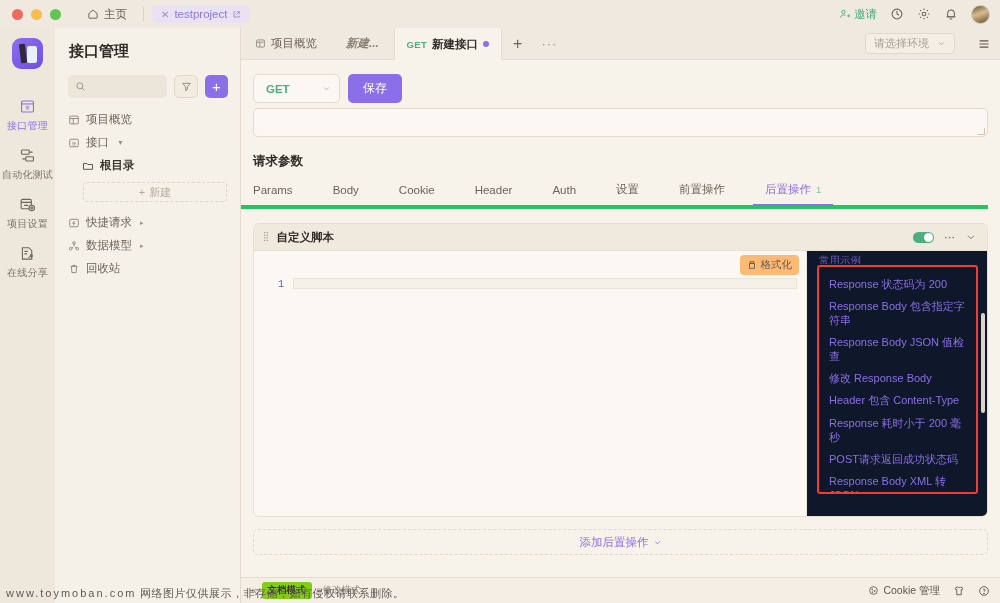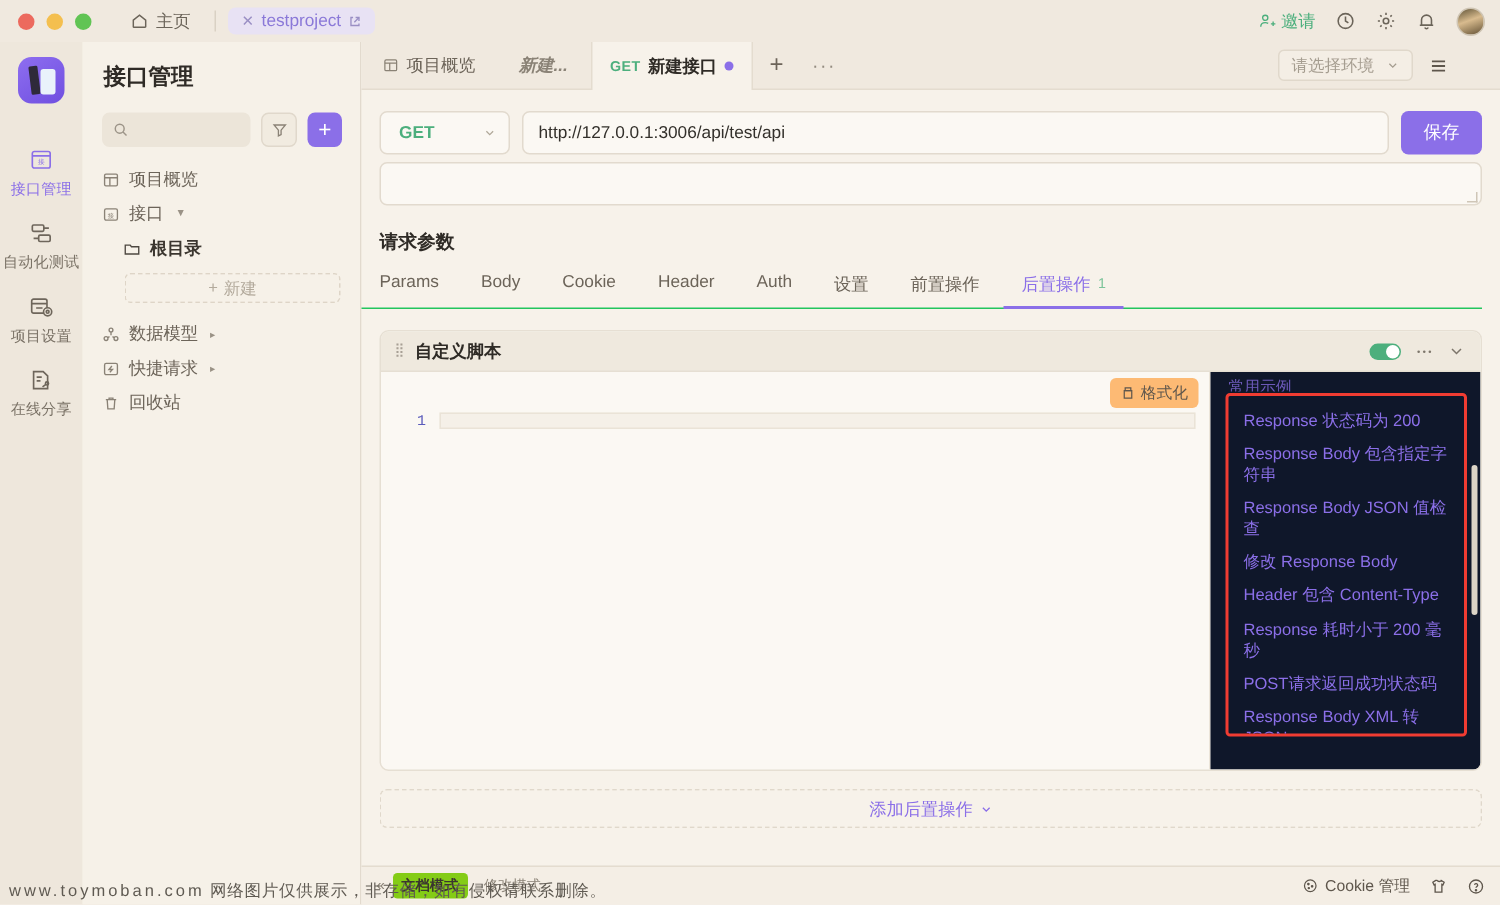--- a/index.html
+++ b/index.html
@@ -129,21 +129,21 @@
   .mt.active {
     background: #f7f2ea; color: #2f2b26; font-weight: bold;
     border-left: 1px solid #e4dccf; border-right: 1px solid #e4dccf;
     margin-bottom: -1px; padding: 0 12px;
   }
   .mt .verb { color: #4caf7d; font-size: 9.5px; font-weight: bold; letter-spacing:.3px; }
   .mt .udot { width: 6px; height: 6px; border-radius: 50%; background: #8b6fe8; }
   .mt-plus { display: flex; align-items: center; padding: 0 11px; color: #6c6459; font-size: 16px; }
   .mt-dots { display: flex; align-items: center; padding: 0 8px; color: #948c80; font-size: 13px; letter-spacing: 1px; }
   .ts-right {
-    margin-left: auto; display: flex; align-items: center; gap: 0; padding-right: 26px;
+    margin-left: auto; display: flex; align-items: center; gap: 12px; padding-right: 1px;
   }
   .envsel {
     display: flex; align-items: center; gap: 8px; height: 21px; padding: 0 8px;
     border: 1px solid #e0d8cb; border-radius: 4px; font-size: 11px; color: #a59d90;
     background: #f4eee5;
   }
   .ts-menu { padding: 0 8px 0 10px; color: #5e5greed; color: #5e564c; display:flex; align-items:center;}
 
   
   .urlrow { display: flex; align-items: center; gap: 8px; padding: 14px 12px 0 12px; }
@@ -168,22 +168,22 @@
     border: 1px solid #e2dace; border-radius: 5px; position: relative;
   }
   .urlbody:after {
     content:""; position:absolute; right:2px; bottom:1px; width:6px; height:6px;
     border-right: 1px solid #cfc6b7; border-bottom: 1px solid #cfc6b7;
   }
 
   
   .ptitle { font-size: 12.5px; font-weight: bold; color: #2f2b26; padding: 16px 0 0 12px; }
   .ptabs {
-    display: flex; align-items: flex-start; gap: 4px; padding: 8px 0 0 12px;
-    border-bottom: 1px solid #22c55e; margin-right: 12px;
+    display: flex; align-items: center; gap: 16px; padding: 8px 0 0 12px;
+    border-bottom: 4px solid #22c55e; margin-right: 12px;
   }
   .ptab {
     font-size: 11.5px; color: #6c6459; padding: 4px 12px 7px 12px;
     display: flex; align-items: center; gap: 5px; cursor: pointer;
     border-bottom: 2px solid transparent; margin-bottom: -1px;
   }
   .ptab:first-child { padding-left: 0; }
   .ptab.active { color: #8b6fe8; border-bottom-color: #8b6fe8; }
   .ptab .badge { font-size: 9.5px; color: #7cc39a; }
 
@@ -441,38 +441,38 @@
       <div class="tree-new">
         <span>+</span>
         <span>新建</span>
       </div>
 
       <div class="tree-gap"></div>
 
       <div class="tree-row">
         <span>
           <svg width="12" height="12" viewBox="0 0 16 16" fill="none" stroke="#8a8276" stroke-width="1.2">
+            <rect x="2.3" y="3" width="11.4" height="10" rx="1.4"></rect>
+              <path d="M8.8 5.3 6.2 8.4h3.1L7 10.9"></path>
+          </svg>
+        </span>
+        <span>快捷请求</span>
+        <span class="caret">▸</span>
+      </div>
+
+      <div class="tree-row">
+        <span>
+          <svg width="12" height="12" viewBox="0 0 16 16" fill="none" stroke="#8a8276" stroke-width="1.2">
             <circle cx="8" cy="4" r="1.7"></circle>
               <circle cx="3.6" cy="11.6" r="1.7"></circle>
               <circle cx="12.4" cy="11.6" r="1.7"></circle>
             <path d="M8 5.7v3M6.7 9.9 5 10.8M9.3 9.9l1.7.9"></path>
           </svg>
         </span>
         <span>数据模型</span>
-        <span class="caret">▸</span>
-      </div>
-
-      <div class="tree-row">
-        <span>
-          <svg width="12" height="12" viewBox="0 0 16 16" fill="none" stroke="#8a8276" stroke-width="1.2">
-            <rect x="2.3" y="3" width="11.4" height="10" rx="1.4"></rect>
-              <path d="M8.8 5.3 6.2 8.4h3.1L7 10.9"></path>
-          </svg>
-        </span>
-        <span>快捷请求</span>
         <span class="caret">▸</span>
       </div>
 
       <div class="tree-row">
         <span>
           <svg width="12" height="12" viewBox="0 0 16 16" fill="none" stroke="#8a8276" stroke-width="1.2">
             <path d="M3.4 4.5h9.2M6.3 4.5V3.2h3.4v1.3M4.6 4.5l.6 8.3h5.6l.6-8.3"></path>
           </svg>
         </span>
         <span>回收站</span>
@@ -522,21 +522,20 @@
 
     <div class="urlrow">
       <div class="methodsel">
         <span class="m">GET</span>
         <span>
           <svg width="9" height="9" viewBox="0 0 16 16" fill="none" stroke="#b0a899" stroke-width="1.5">
             <path d="M4 6.2 8 10.2l4-4"></path>
           </svg>
         </span>
       </div>
-      <div class="urlinput">http://127.0.0.1:3006/api/test/api</div>
       <div class="savebtn">保存</div>
     </div>
     <div class="urlbody"></div>
 
     <div class="ptitle">请求参数</div>
     <div class="ptabs">
       <div class="ptab">
         <span>Params</span>
       </div>
       <div class="ptab">

